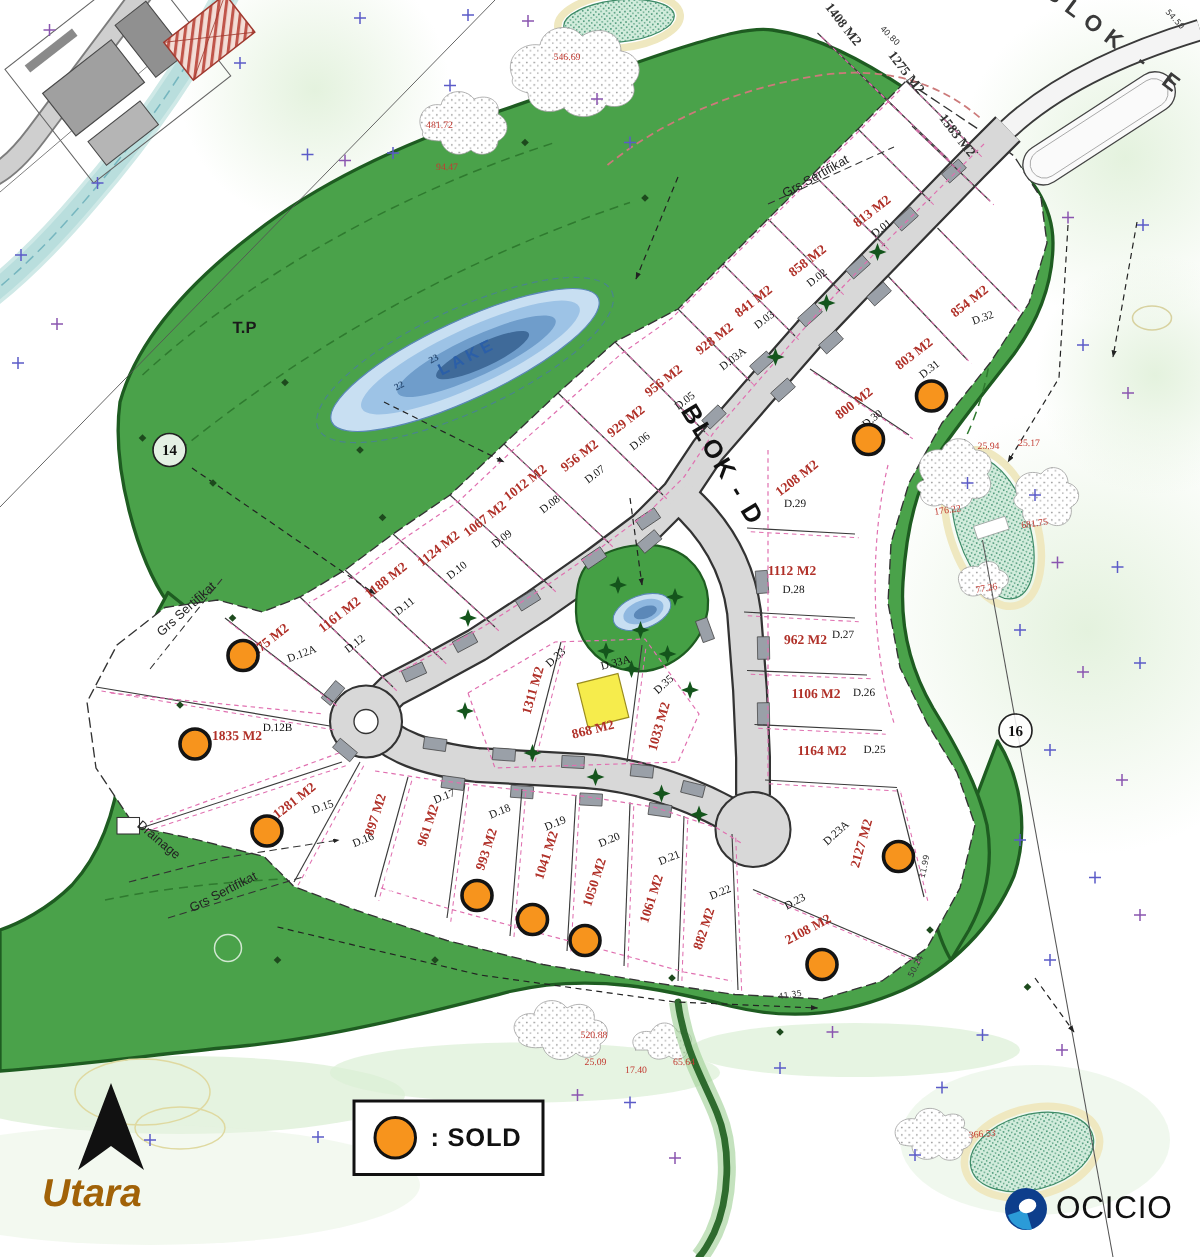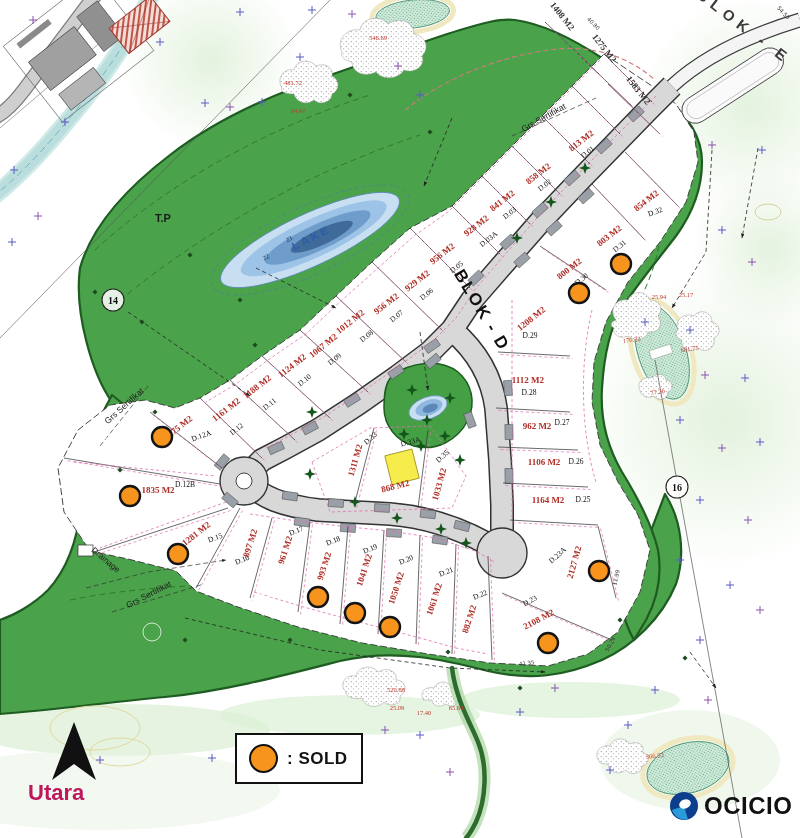--- a/index.html
+++ b/index.html
@@ -14,23 +14,23 @@
   .ct{font:700 6.5px "Liberation Serif",serif;fill:#2c4f78;text-anchor:middle;}
   .cn{font:700 10px "Liberation Serif",serif;fill:#111;text-anchor:middle;}
   .sold{fill:#f7941d;stroke:#141414;stroke-width:2.4;}
   .lbl{text-anchor:middle;font-family:"Liberation Sans",sans-serif;}
   
   .legend{position:absolute;left:235px;top:733px;width:128px;height:51px;background:#fff;
           border:2.5px solid #111;display:flex;align-items:center;gap:9px;box-sizing:border-box;padding-left:12px;}
   .legend-dot{width:29px;height:29px;border-radius:50%;background:#f7941d;border:2.5px solid #111;box-sizing:border-box;flex:0 0 auto;}
   .legend-text{font-weight:bold;font-size:17px;color:#111;letter-spacing:.5px;text-align:center;}
   .compass{position:absolute;left:24px;top:714px;width:110px;height:110px;}
-  .compass-label{position:absolute;left:4px;top:66px;font-size:22px;font-weight:bold;color:#be185d;}
+  .compass-label{position:absolute;left:4px;top:66px;font-size:26px;font-weight:bold;color:#a16207;font-style:italic;}
   .brand{position:absolute;left:668px;top:790px;display:flex;align-items:center;gap:4px;}
-  .brand-name{font-size:24px;font-weight:bold;color:#111;letter-spacing:.5px;}
+  .brand-name{font-size:21px;font-weight:normal;color:#111;letter-spacing:.5px;}
 </style>
 </head>
 <body>
 
 <div id="stage">
 <svg id="map" width="800" height="838" viewBox="0 0 800 838">
   <defs>
     <radialGradient id="softg">
           <stop offset="0" stop-color="#e4f2de" stop-opacity="1"></stop>
           <stop offset="1" stop-color="#e4f2de" stop-opacity="0"></stop>

